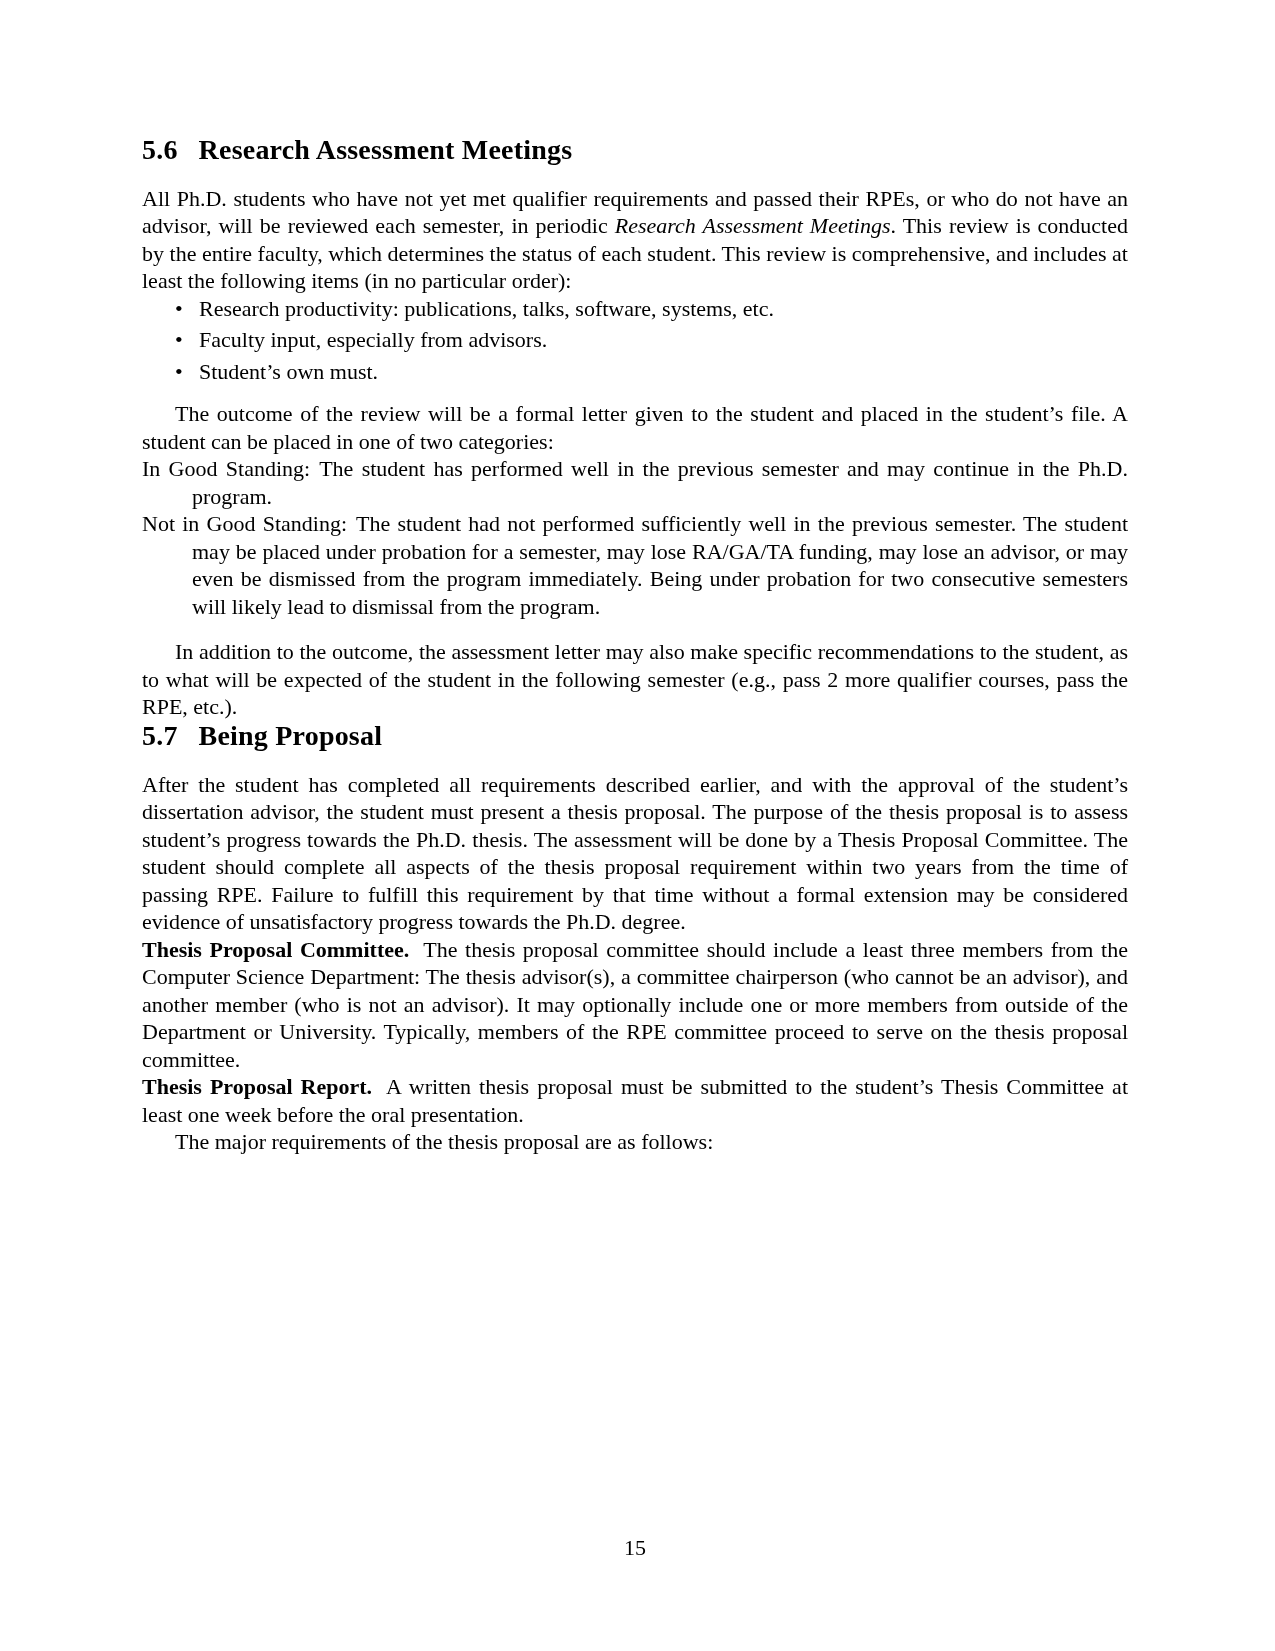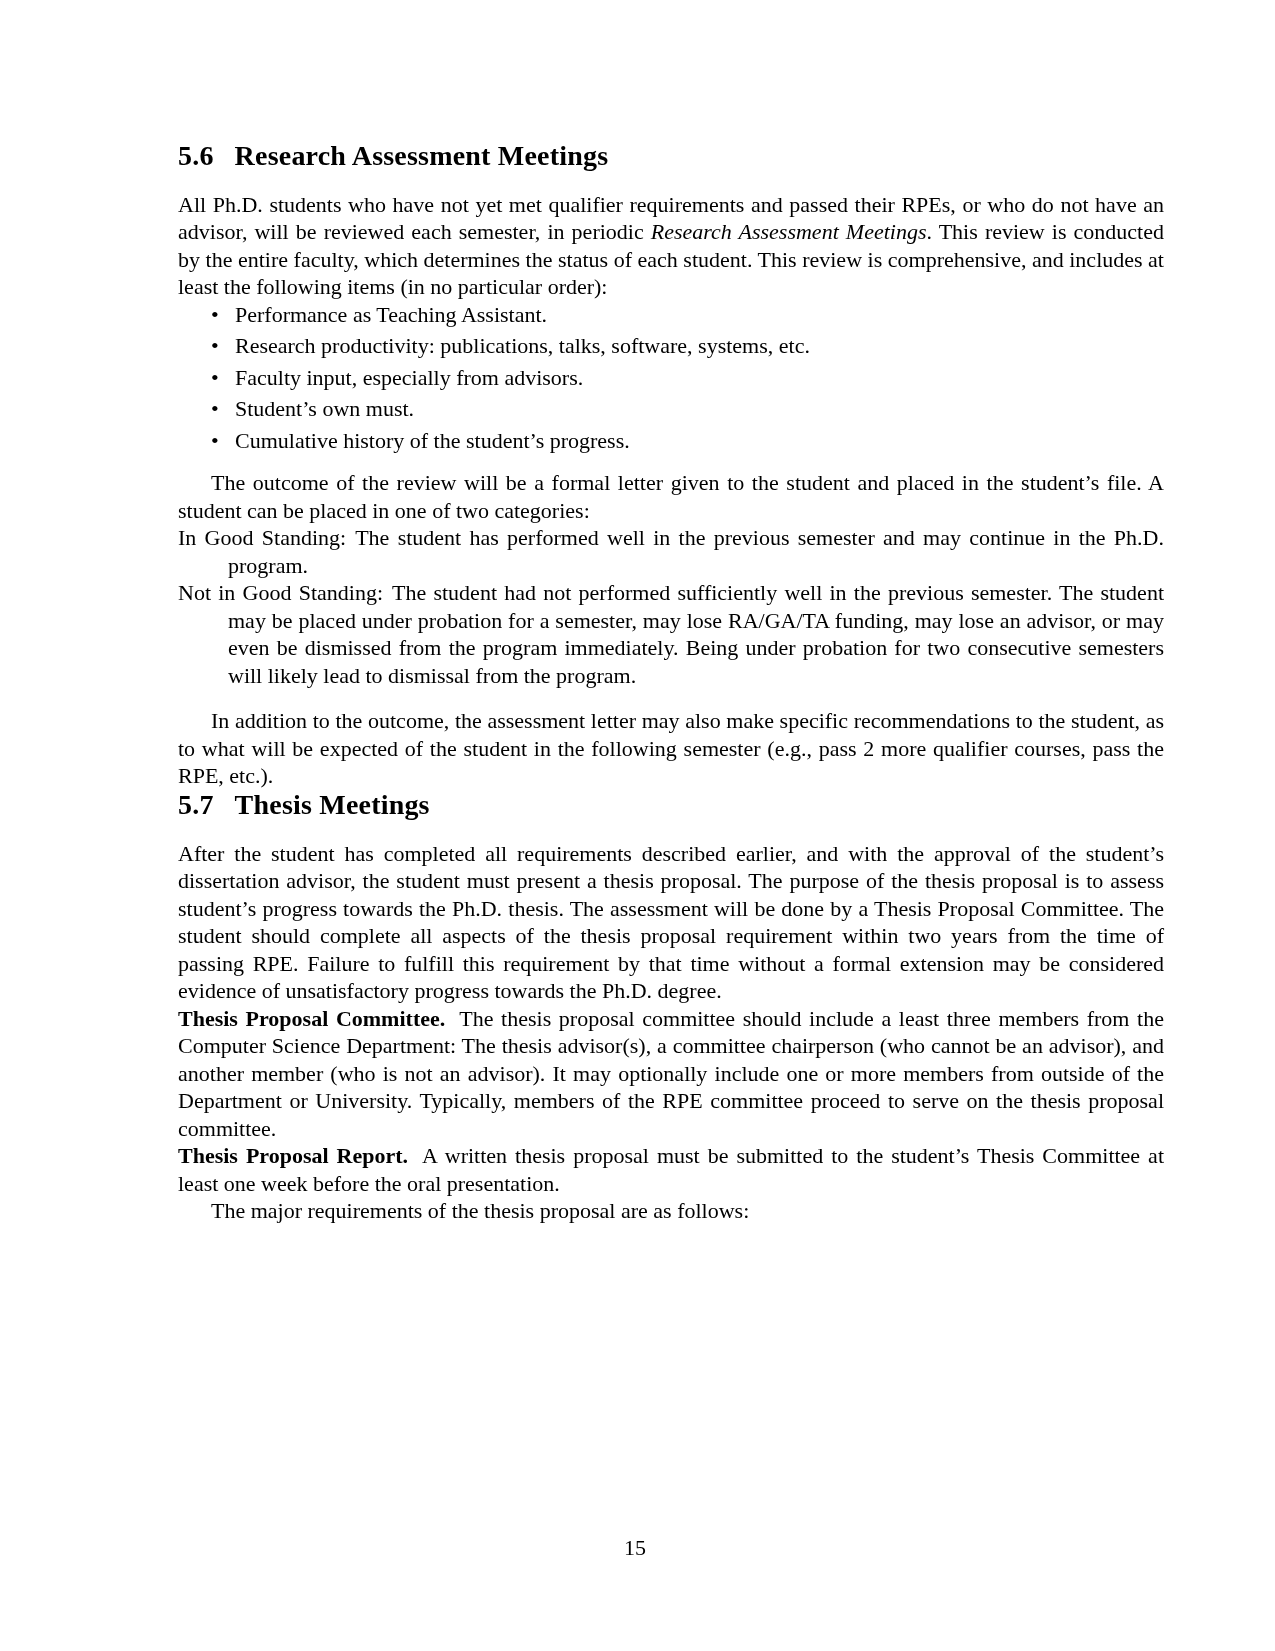--- a/index.html
+++ b/index.html
@@ -9,23 +9,22 @@
     height: 1651px;
     background: #ffffff;
     color: #000000;
     font-family: "Liberation Serif", serif;
     overflow: hidden;
     margin: 0 auto;
   }
   .content {
     position: absolute;
     left: 142px;
-    top: 141px;
+    top: 135px;
     width: 986px;
-    margin-left: 36px;
   }
   .section-heading {
     font-size: 28px;
     font-weight: bold;
     line-height: 1.1;
     margin: 0 0 19px 0;
     letter-spacing: 0.2px;
   }
   .section-heading .sec-num { margin-right: 21px; }
   p.body {
@@ -83,38 +82,36 @@
 <div class="page">
   <div class="content">
 
     <h2 class="section-heading">
       <span class="sec-num">5.6</span><span>Research Assessment Meetings</span>
     </h2>
 
     <p class="body mb-para1"><span>All Ph.D. students who have not yet met qualifier requirements and passed their RPEs, or who do not have an advisor, will be reviewed each semester, in periodic </span><span class="ital">Research Assessment Meetings</span><span>. This review is conducted by the entire faculty, which determines the status of each student. This review is comprehensive, and includes at least the following items (in no particular order):</span></p>
 
     <ul class="review-list">
-      <li>Performance as Teaching Assistant.</li>
       <li>Research productivity: publications, talks, software, systems, etc.</li>
       <li>Faculty input, especially from advisors.</li>
       <li>Student’s own must.</li>
-      <li>Cumulative history of the student’s progress.</li>
     </ul>
 
     <p class="body indent mb-outcome">The outcome of the review will be a formal letter given to the student and placed in the student’s file. A student can be placed in one of two categories:</p>
 
     <div class="desc-list">
       <p class="desc-item"><span class="desc-label">In Good Standing:</span><span>The student has performed well in the previous semester and may continue in the Ph.D. program.</span></p>
       <p class="desc-item"><span class="desc-label">Not in Good Standing:</span><span>The student had not performed sufficiently well in the previous semester. The student may be placed under probation for a semester, may lose RA/GA/TA funding, may lose an advisor, or may even be dismissed from the program immediately. Being under probation for two consecutive semesters will likely lead to dismissal from the program.</span></p>
     </div>
 
     <p class="body indent mb-addition">In addition to the outcome, the assessment letter may also make specific recommendations to the student, as to what will be expected of the student in the following semester (e.g., pass 2 more qualifier courses, pass the RPE, etc.).</p>
 
     <h2 class="section-heading">
-      <span class="sec-num">5.7</span><span>Thesis Meetings</span>
+      <span class="sec-num">5.7</span><span>Being Proposal</span>
     </h2>
 
     <p class="body mb-intro57">After the student has completed all requirements described earlier, and with the approval of the student’s dissertation advisor, the student must present a thesis proposal. The purpose of the thesis proposal is to assess student’s progress towards the Ph.D. thesis. The assessment will be done by a Thesis Proposal Committee. The student should complete all aspects of the thesis proposal requirement within two years from the time of passing RPE. Failure to fulfill this requirement by that time without a formal extension may be considered evidence of unsatisfactory progress towards the Ph.D. degree.</p>
 
     <p class="body mb-committee"><span class="runin-label">Thesis Proposal Committee.</span><span>The thesis proposal committee should include a least three members from the Computer Science Department: The thesis advisor(s), a committee chairperson (who cannot be an advisor), and another member (who is not an advisor). It may optionally include one or more members from outside of the Department or University. Typically, members of the RPE committee proceed to serve on the thesis proposal committee.</span></p>
 
     <p class="body"><span class="runin-label">Thesis Proposal Report.</span><span>A written thesis proposal must be submitted to the student’s Thesis Committee at least one week before the oral presentation.</span></p>
 
     <p class="body indent">The major requirements of the thesis proposal are as follows:</p>
 

